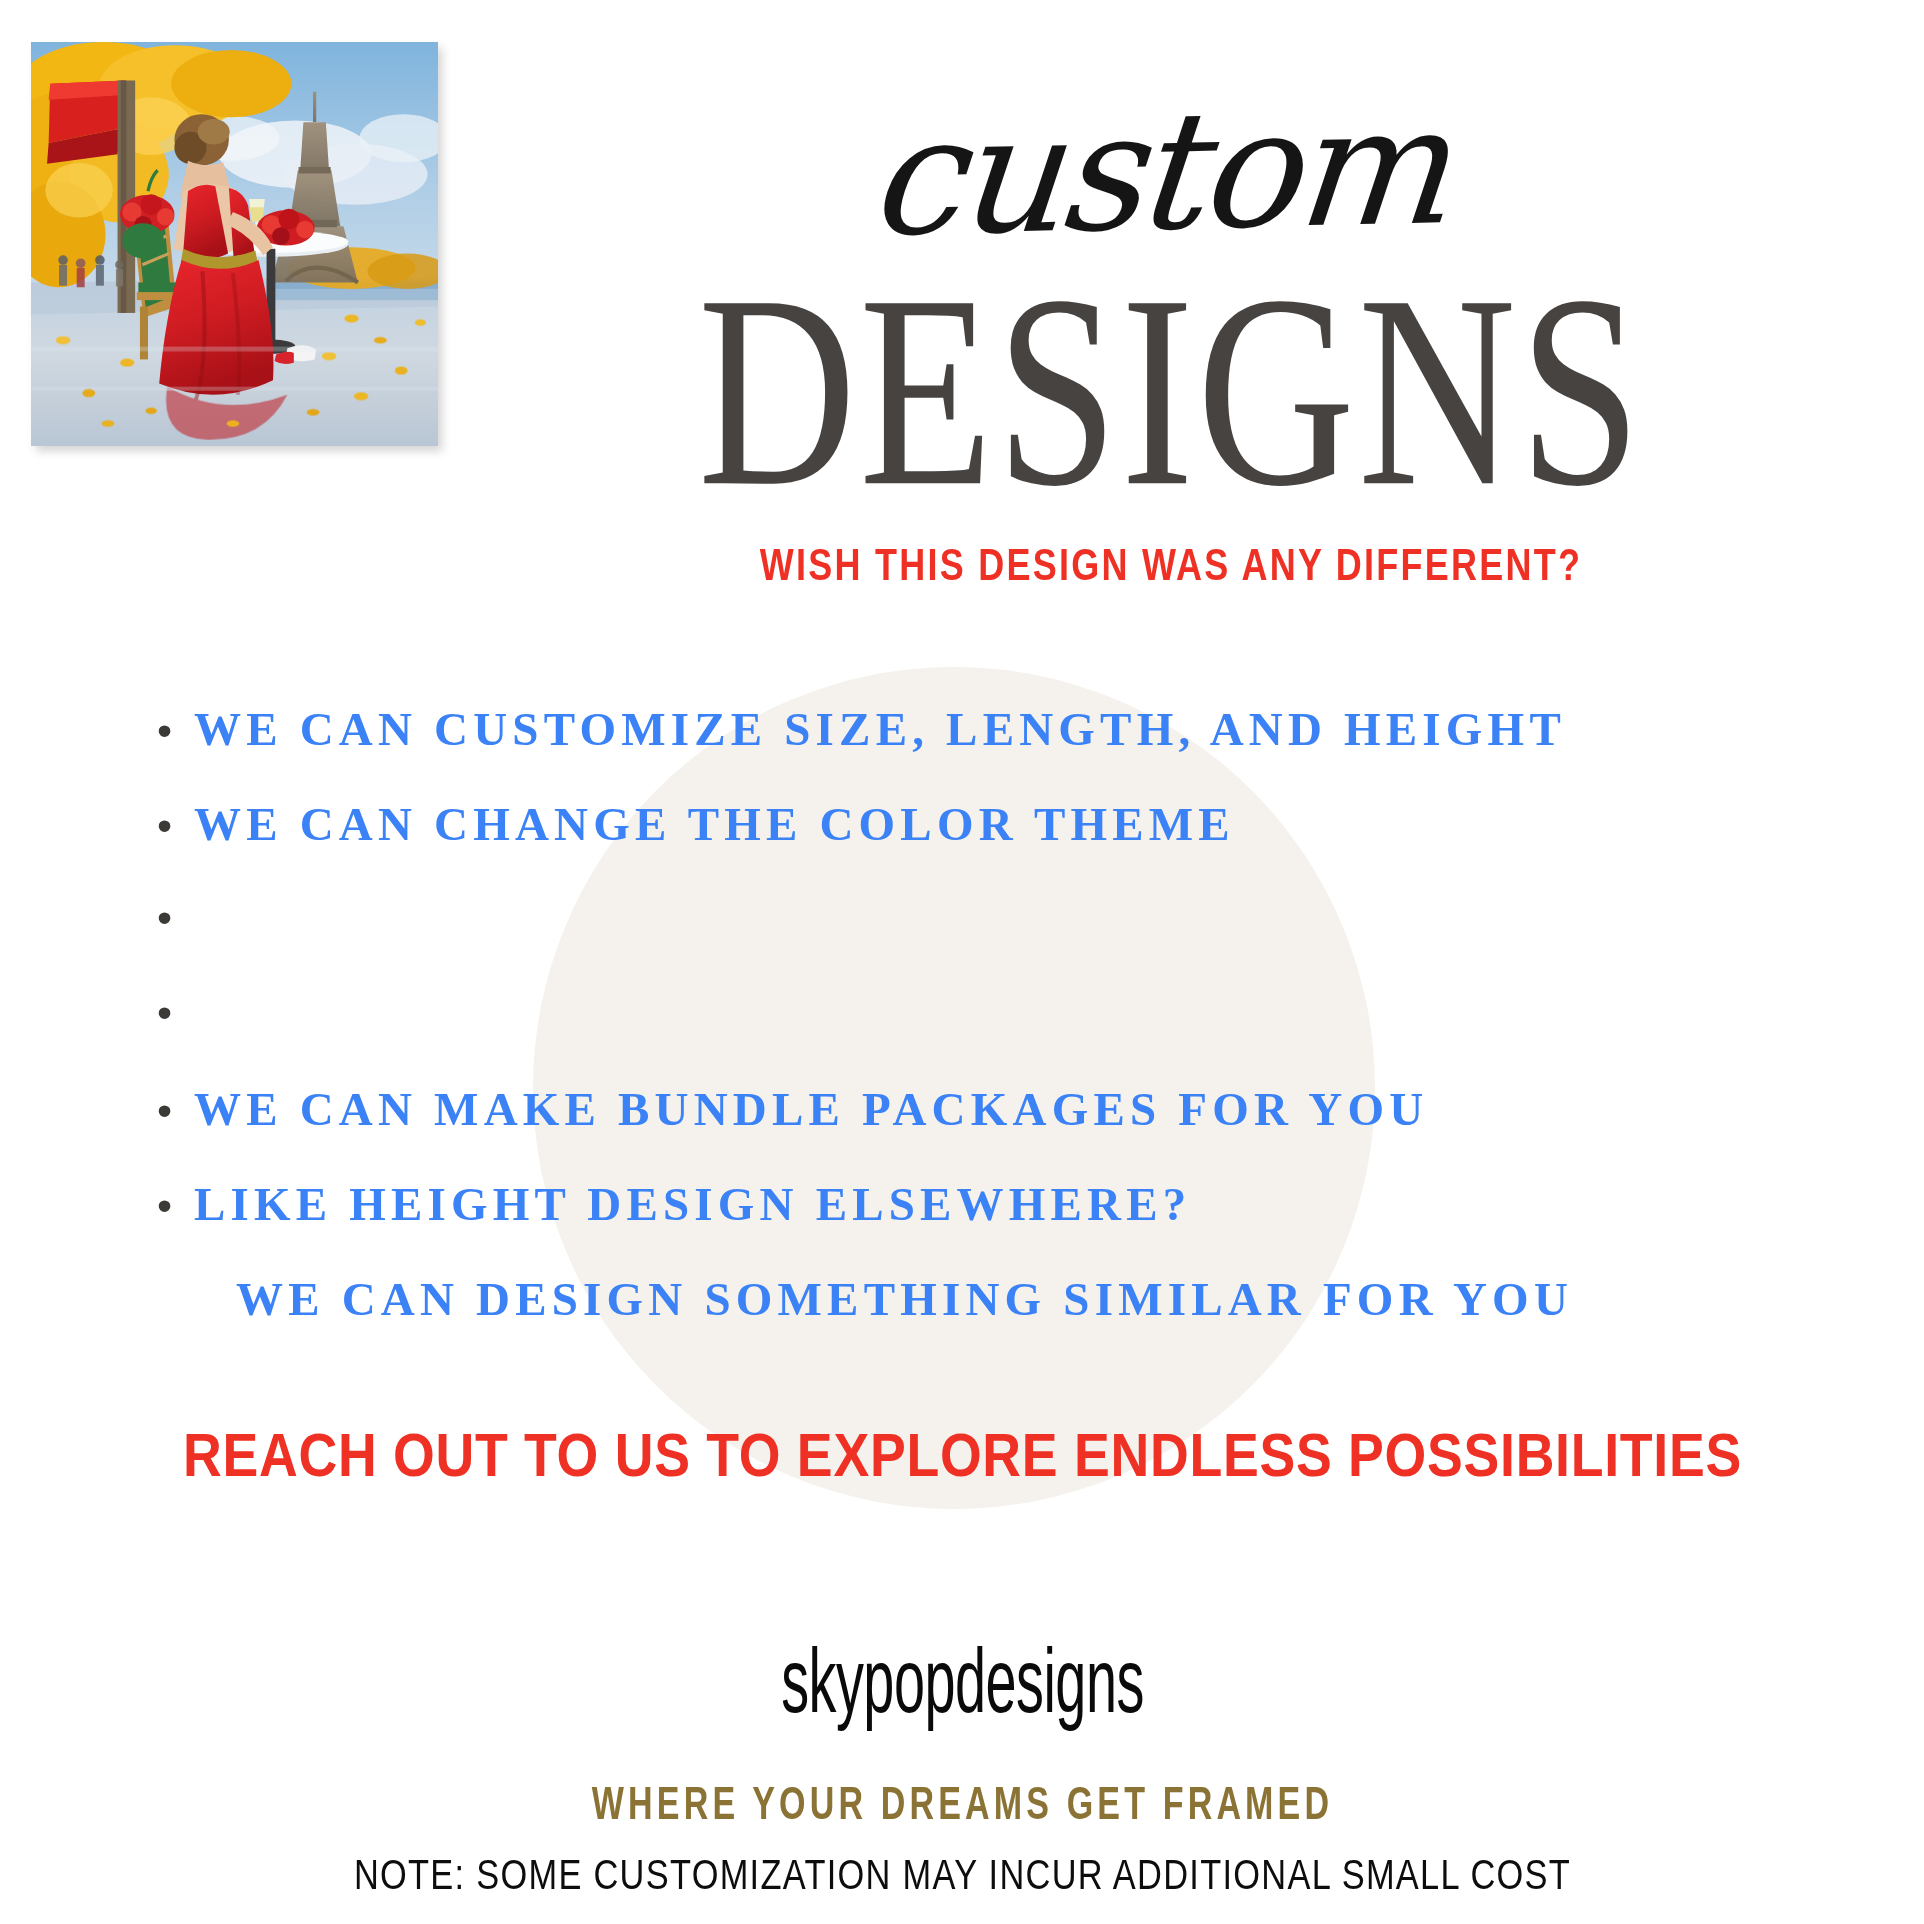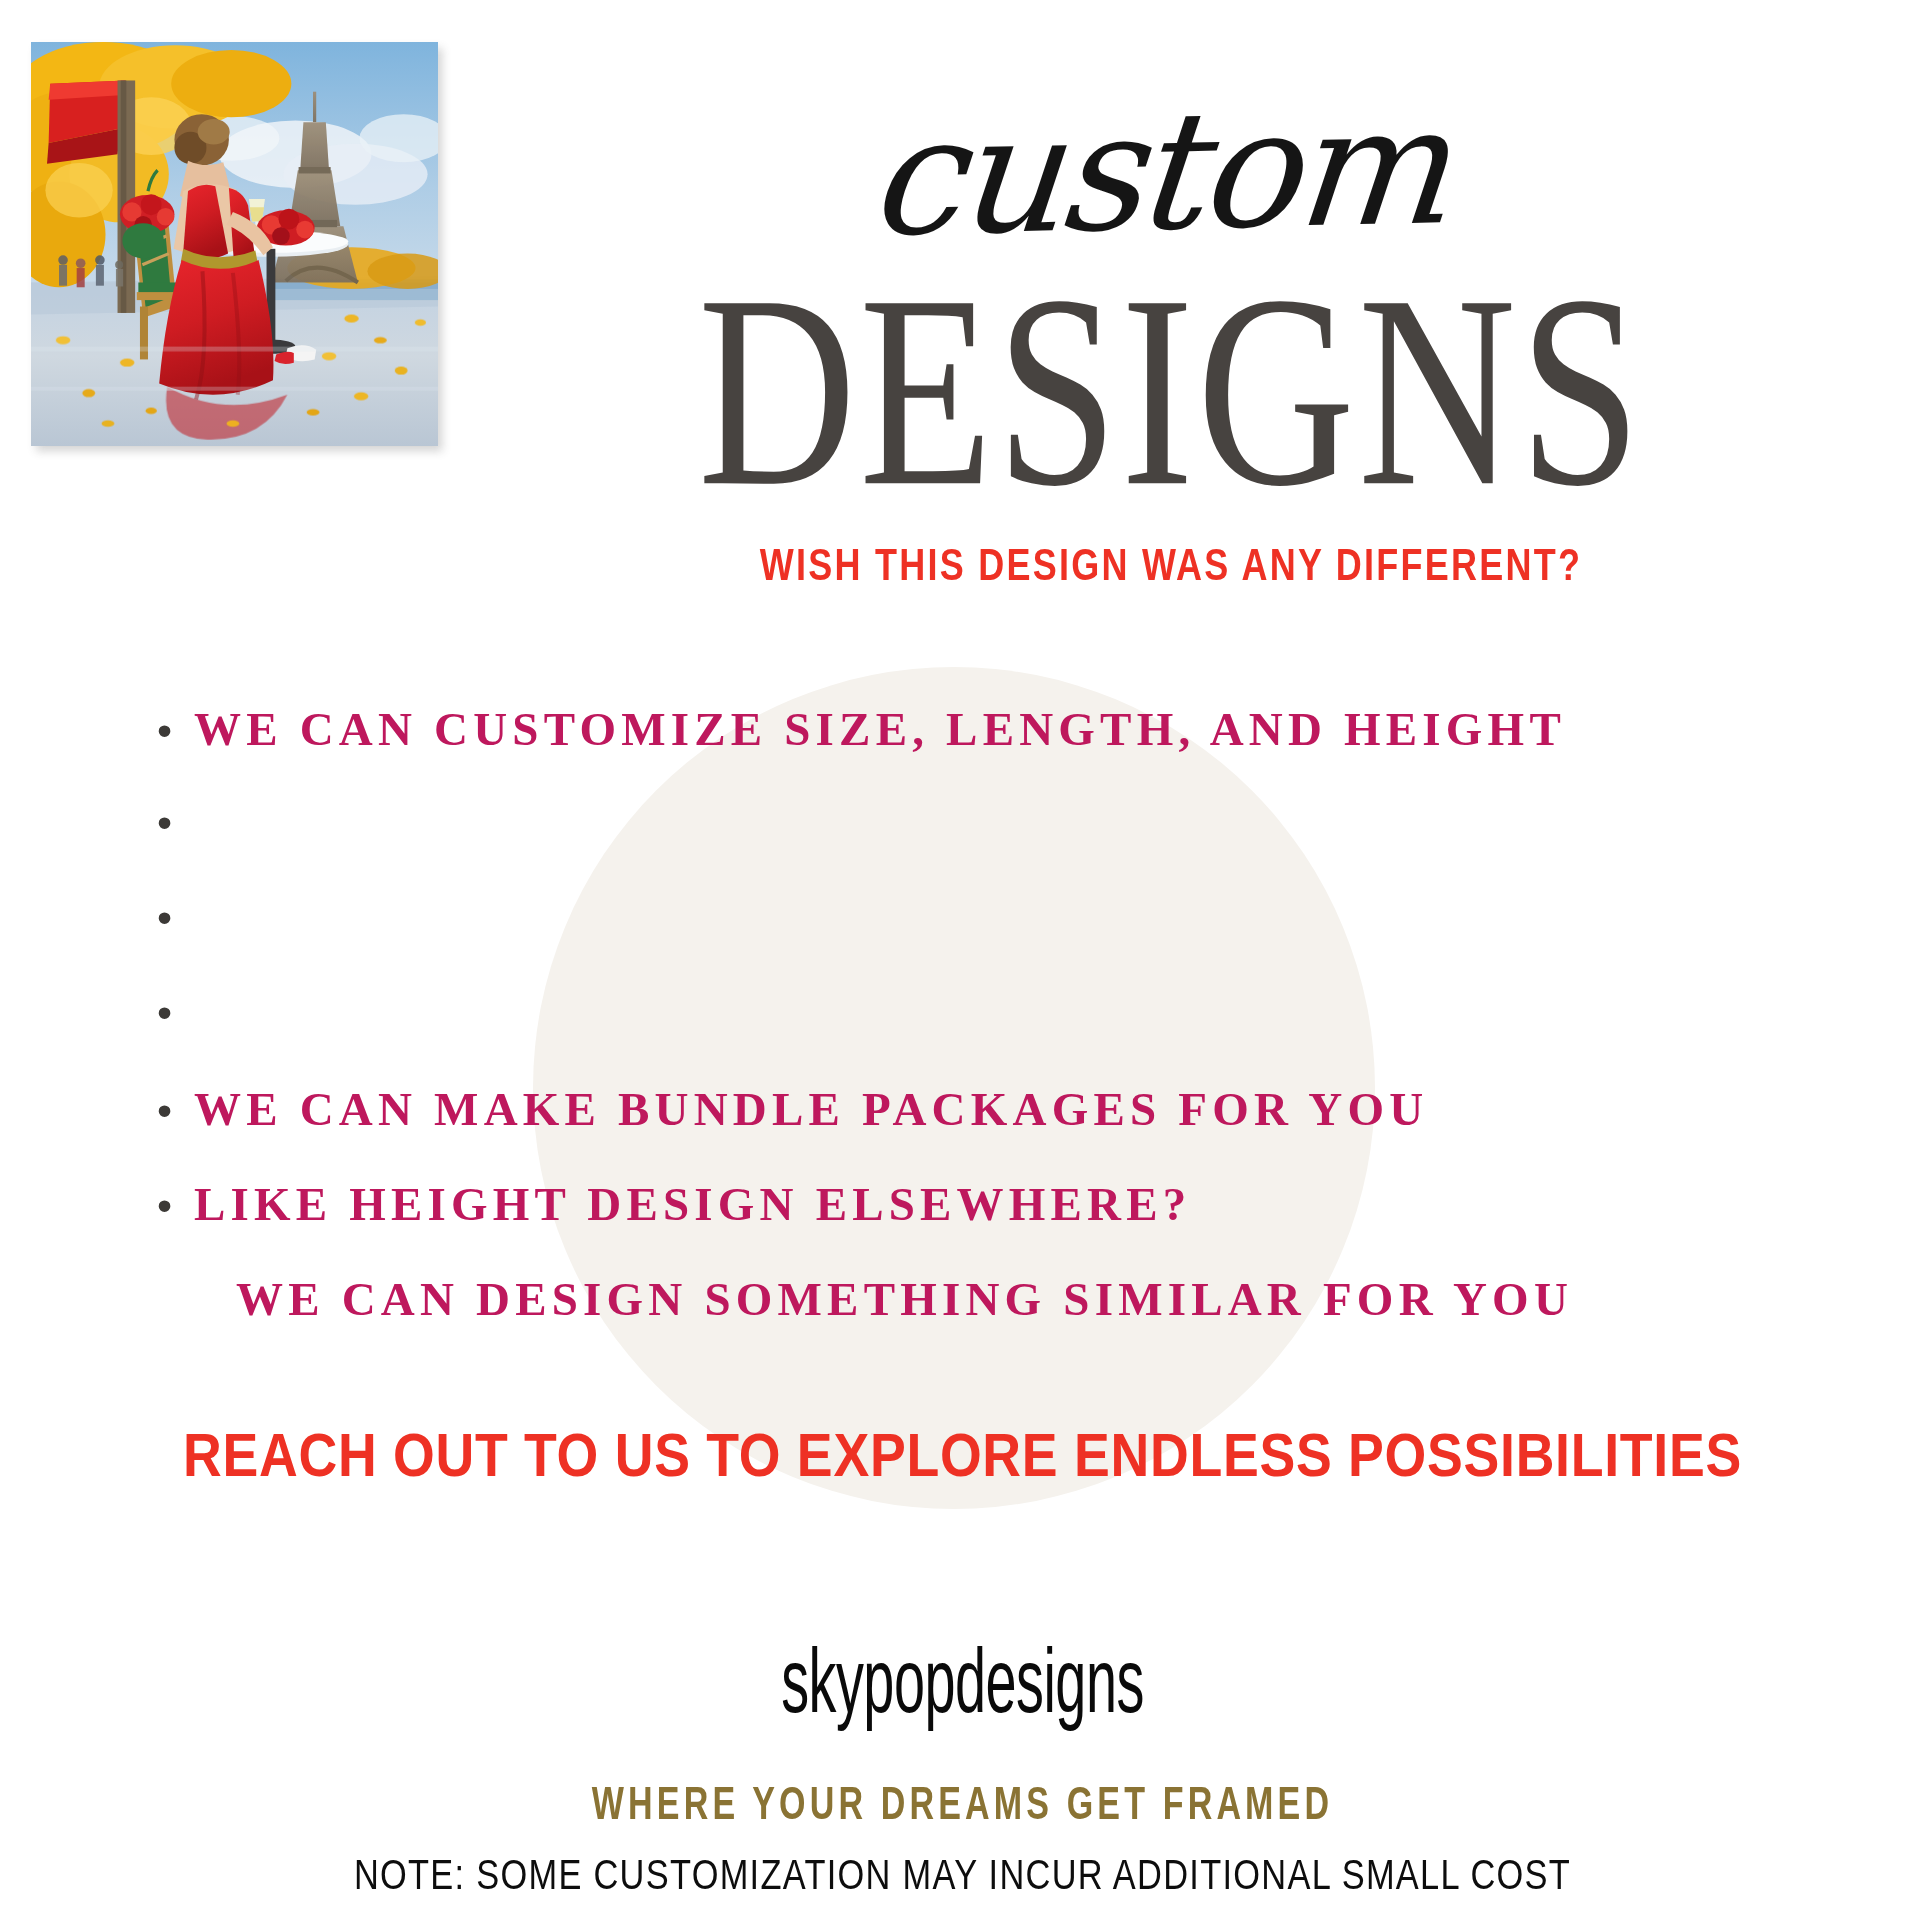--- a/index.html
+++ b/index.html
@@ -123,21 +123,21 @@
     font-size: 43px;
     line-height: 1;
     color: #3c3a37;
     text-align: left;
   }
   .bullet-text {
     font-family: "Liberation Serif", "DejaVu Serif", serif;
     font-weight: 700;
     font-size: 47px;
     line-height: 1;
-    color: #be185d;
+    color: #3b82f6;
     letter-spacing: 5.2px;
     white-space: nowrap;
   }
   .bullet-row.no-dot .bullet-dot { visibility: hidden; }
   .bullet-row.no-dot { padding-left: 199px; text-align: center; }
 
   
   .cta {
     position: absolute;
     left: 0;
@@ -388,20 +388,21 @@
     <span class="sub-question">WISH  THIS  DESIGN  WAS ANY DIFFERENT?</span>
   </div>
 
   <ul class="bullets">
     <li class="bullet-row">
       <span class="bullet-dot">•</span>
       <span class="bullet-text">WE CAN CUSTOMIZE SIZE, LENGTH, AND HEIGHT</span>
     </li>
     <li class="bullet-row">
       <span class="bullet-dot">•</span>
+      <span class="bullet-text">WE CAN CHANGE THE COLOR THEME</span>
     </li>
     <li class="bullet-row">
       <span class="bullet-dot">•</span>
     </li>
     <li class="bullet-row">
       <span class="bullet-dot">•</span>
     </li>
     <li class="bullet-row">
       <span class="bullet-dot">•</span>
       <span class="bullet-text">WE CAN MAKE BUNDLE PACKAGES FOR YOU</span>

